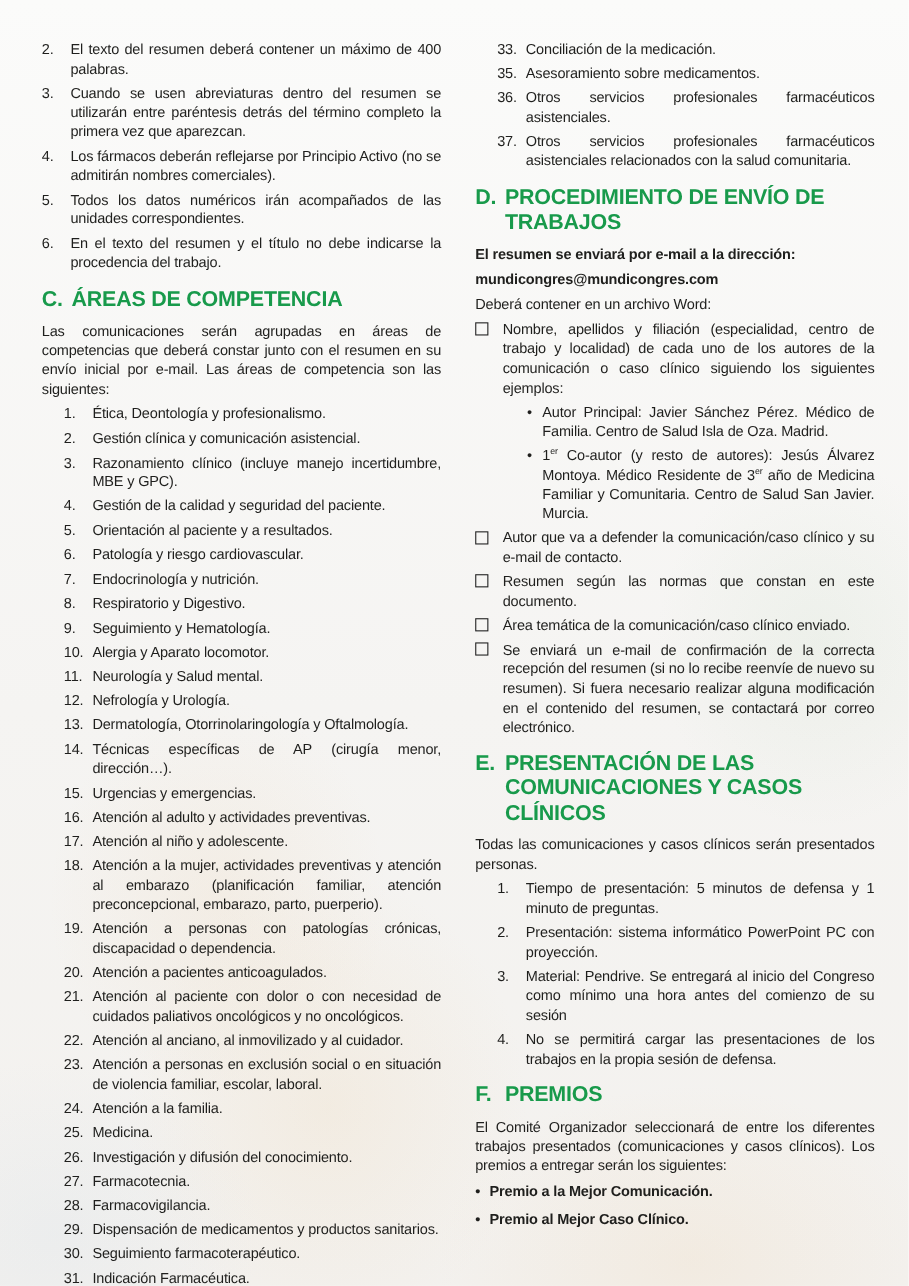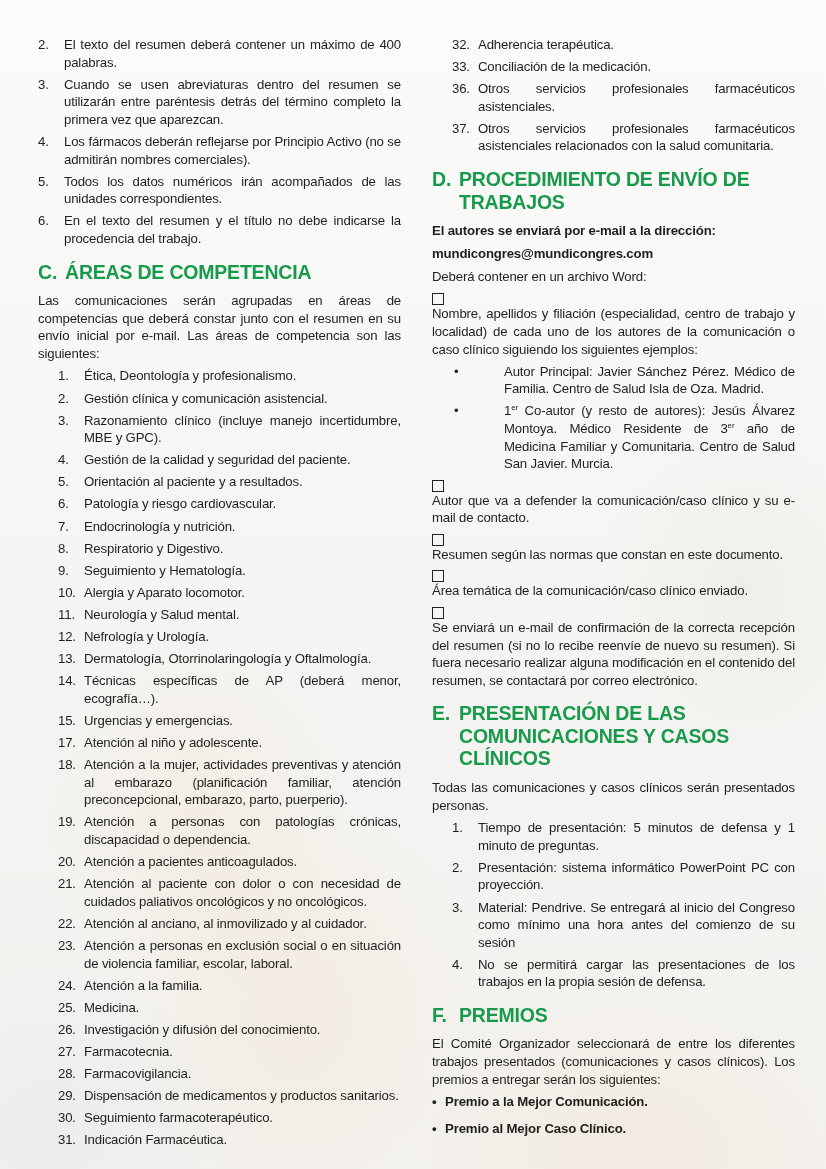--- a/index.html
+++ b/index.html
@@ -23,27 +23,27 @@
      font-weight:bold;margin:13px 0 9px;text-align:left;letter-spacing:-0.2px;}
   .h-letter{flex:none;width:27px;}
   .h-text{flex:1;}
   p.paragraph{margin:0 0 5px;}
   p.b{font-weight:bold;margin-bottom:5.5px;}
   .list{margin:0 0 1px;}
   .list.indent{padding-left:20px;}
   .li{display:flex;margin-bottom:4.5px;}
   .li .num{flex:none;width:26px;}
   .li .li-text{flex:1;}
-  .check{display:flex;margin-bottom:4.5px;flex-direction:column;}
+  .check{display:flex;margin-bottom:4.5px;}
   .check .box{flex:none;width:10px;height:10px;border:1.4px solid #222;
               margin:2.5px 13px 0 0;background:transparent;}
   .check .check-body{flex:1;}
   .sub{display:flex;margin:4.5px 0 0 22px;}
   .sub .dot{flex:none;width:14px;}
-  .sub .sub-text{flex:1;margin-left:36px;}
+  .sub .sub-text{flex:1;}
   .bbullet{display:flex;font-weight:bold;margin-bottom:9px;text-align:left;}
   .bbullet .dot{flex:none;width:13px;}
   sup{font-size:8px;line-height:0;vertical-align:super;}
 </style>
 </head>
 <body>
 
 <div class="page">
   <div class="cols" id="cols">
       <div class="col">
@@ -122,25 +122,29 @@
           <div class="li">
             <span class="num">12.</span>
             <span class="li-text">Nefrología y Urología.</span>
           </div>
           <div class="li">
             <span class="num">13.</span>
             <span class="li-text">Dermatología, Otorrinolaringología y Oftalmología.</span>
           </div>
           <div class="li">
             <span class="num">14.</span>
-            <span class="li-text">Técnicas específicas de AP (deberá menor, ecografía…).</span>
+            <span class="li-text">Técnicas específicas de AP (cirugía menor, dirección…).</span>
           </div>
           <div class="li">
             <span class="num">15.</span>
             <span class="li-text">Urgencias y emergencias.</span>
+          </div>
+          <div class="li">
+            <span class="num">16.</span>
+            <span class="li-text">Atención al adulto y actividades preventivas.</span>
           </div>
           <div class="li">
             <span class="num">17.</span>
             <span class="li-text">Atención al niño y adolescente.</span>
           </div>
           <div class="li">
             <span class="num">18.</span>
             <span class="li-text">Atención a la mujer, actividades preventivas y atención al embarazo (planificación familiar, atención preconcepcional, embarazo, parto, puerperio).</span>
           </div>
           <div class="li">
@@ -193,41 +197,41 @@
           </div>
           <div class="li">
             <span class="num">31.</span>
             <span class="li-text">Indicación Farmacéutica.</span>
           </div>
         </div>
       </div>
       <div class="col">
         <div class="list indent">
           <div class="li">
-            <span class="num">32.</span>
-            <span class="li-text">Adherencia terapéutica.</span>
-          </div>
-          <div class="li">
             <span class="num">33.</span>
             <span class="li-text">Conciliación de la medicación.</span>
+          </div>
+          <div class="li">
+            <span class="num">35.</span>
+            <span class="li-text">Asesoramiento sobre medicamentos.</span>
           </div>
           <div class="li">
             <span class="num">36.</span>
             <span class="li-text">Otros servicios profesionales farmacéuticos asistenciales.</span>
           </div>
           <div class="li">
             <span class="num">37.</span>
             <span class="li-text">Otros servicios profesionales farmacéuticos asistenciales relacionados con la salud comunitaria.</span>
           </div>
         </div>
         <h2>
           <span class="h-letter">D.</span>
           <span class="h-text">PROCEDIMIENTO DE ENVÍO DE TRABAJOS</span>
         </h2>
-        <p class="paragraph b">El autores se enviará por e-mail a la dirección:</p>
+        <p class="paragraph b">El resumen se enviará por e-mail a la dirección:</p>
         <p class="paragraph b">mundicongres@mundicongres.com</p>
         <p class="paragraph">Deberá contener en un archivo Word:</p>
         <div class="checklist">
           <div class="check">
             <span class="box"></span>
             <div class="check-body">
               <div class="check-text">Nombre, apellidos y filiación (especialidad, centro de trabajo y localidad) de cada uno de los autores de la comunicación o caso clínico siguiendo los siguientes ejemplos:</div>
               <div class="sub">
                 <span class="dot">•</span>
                 <span class="sub-text">Autor Principal: Javier Sánchez Pérez. Médico de Familia. Centro de Salud Isla de Oza. Madrid.</span>

